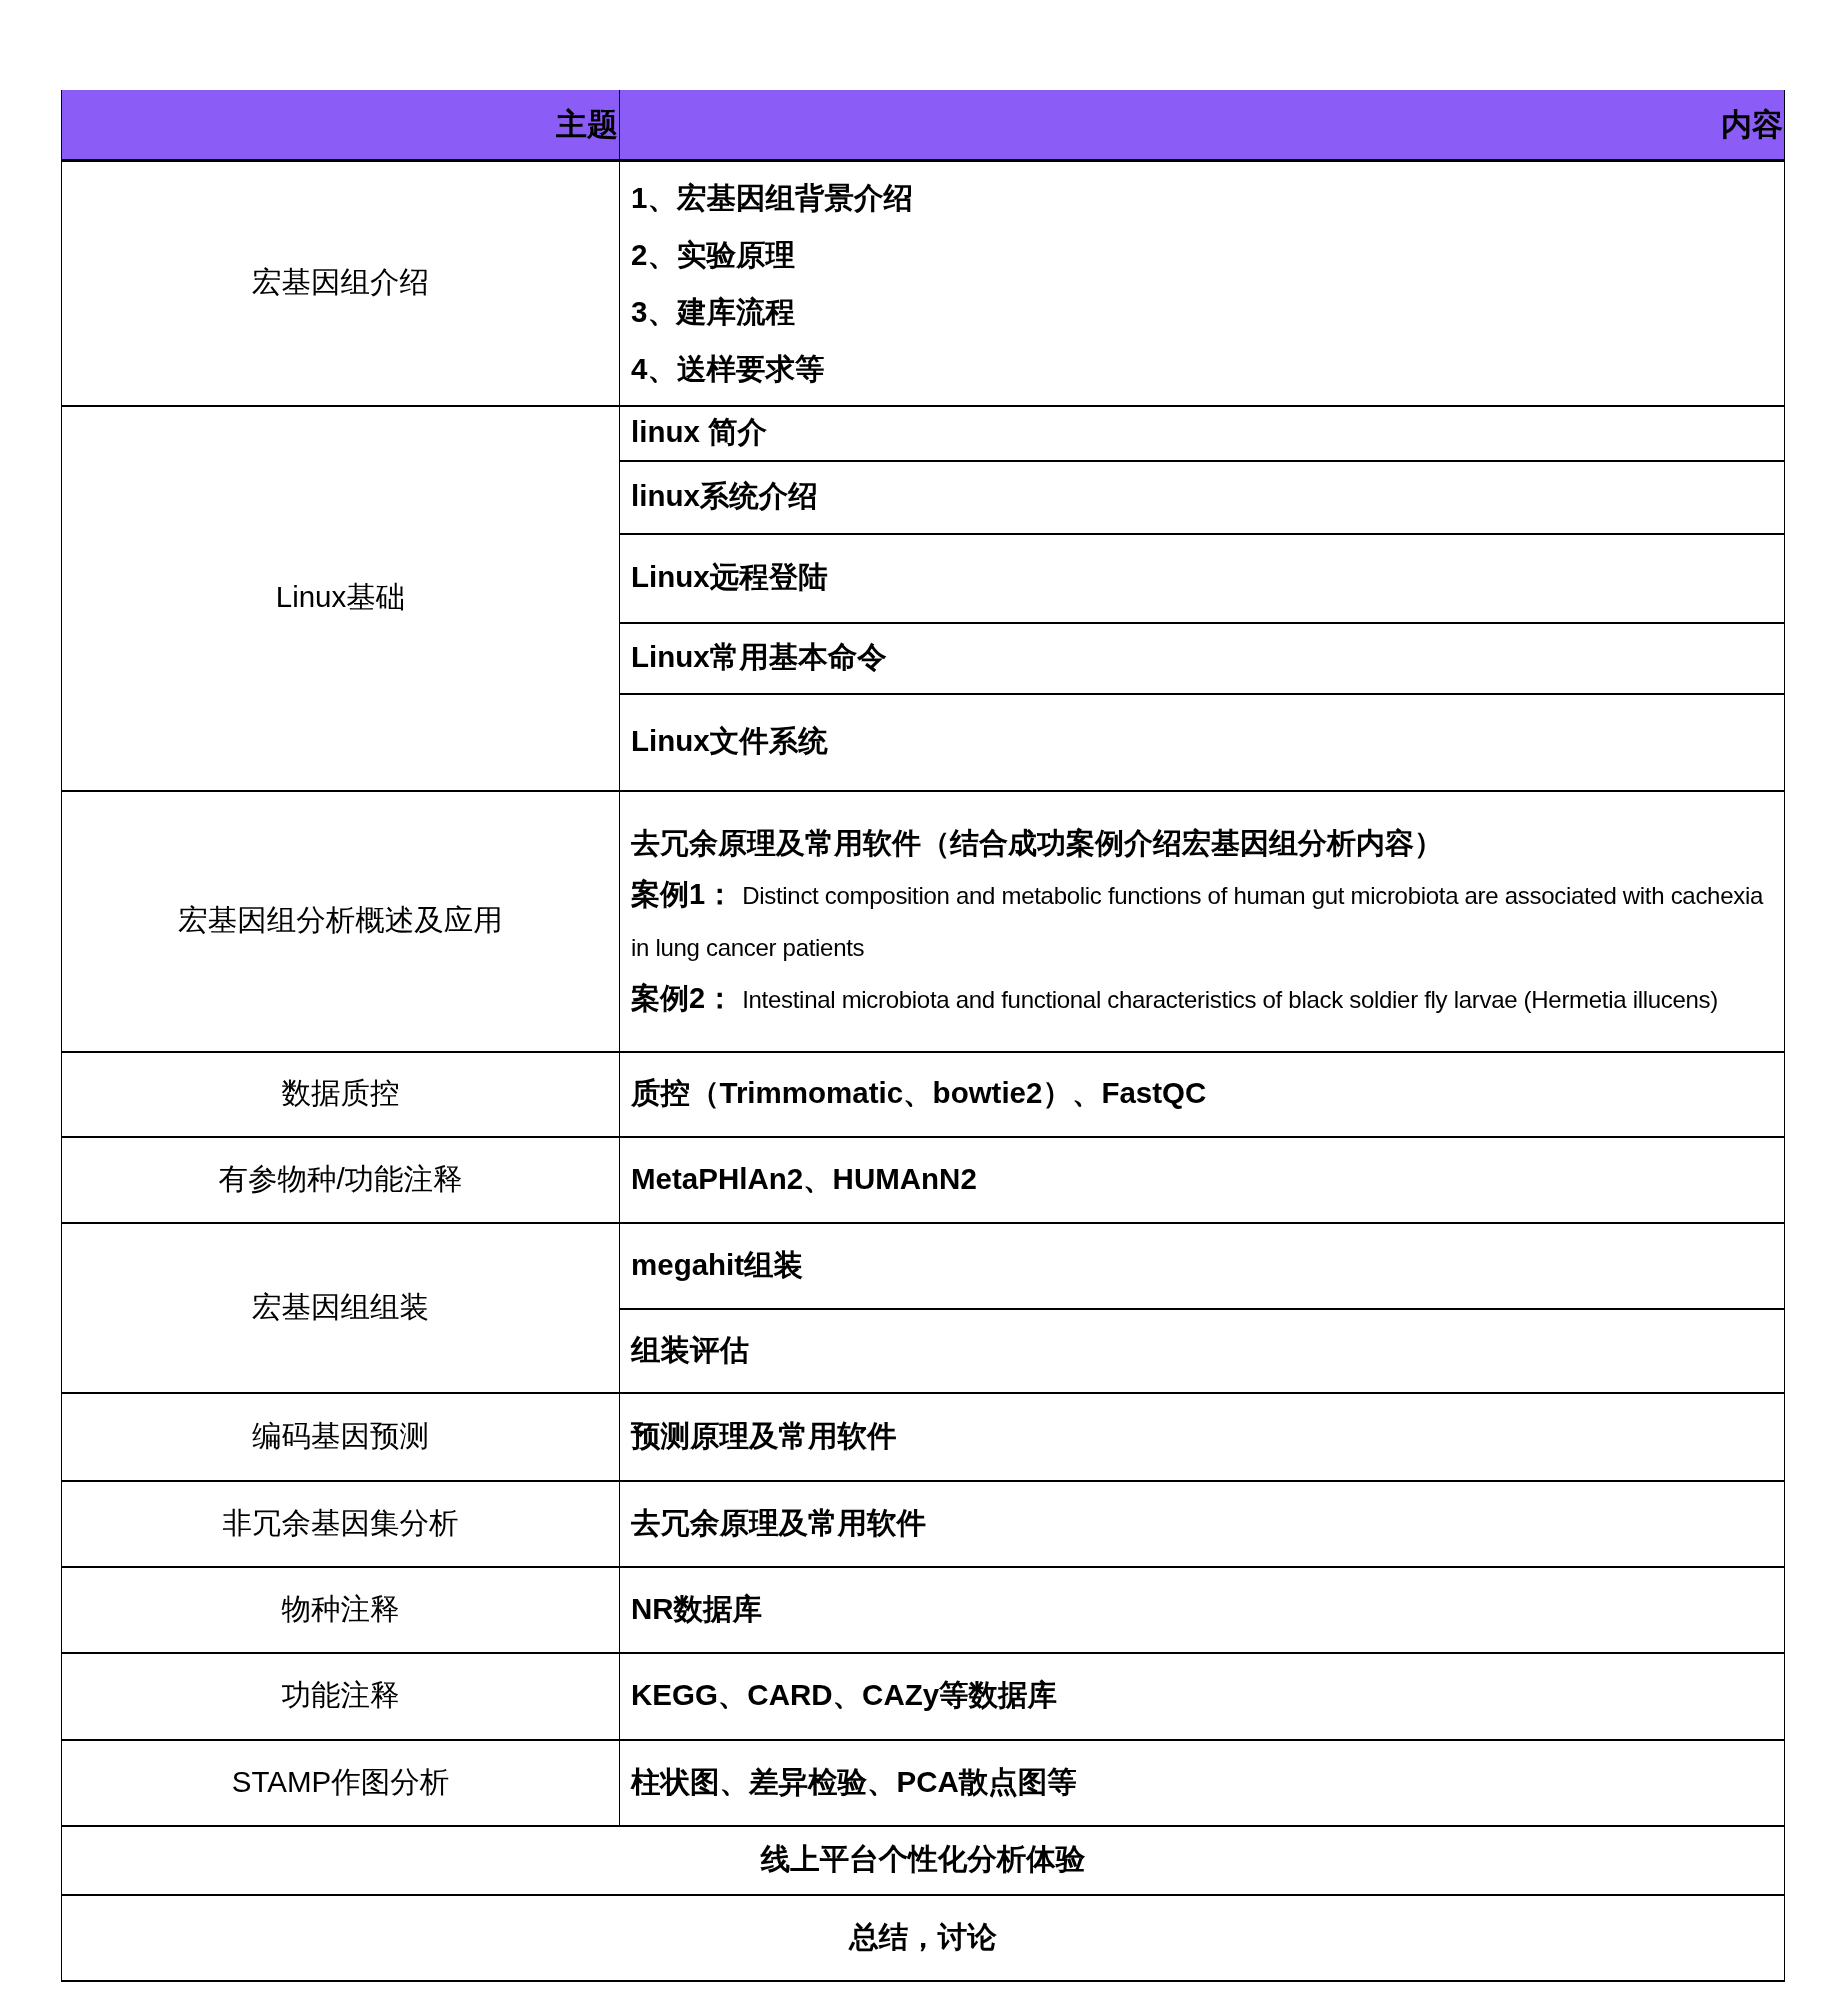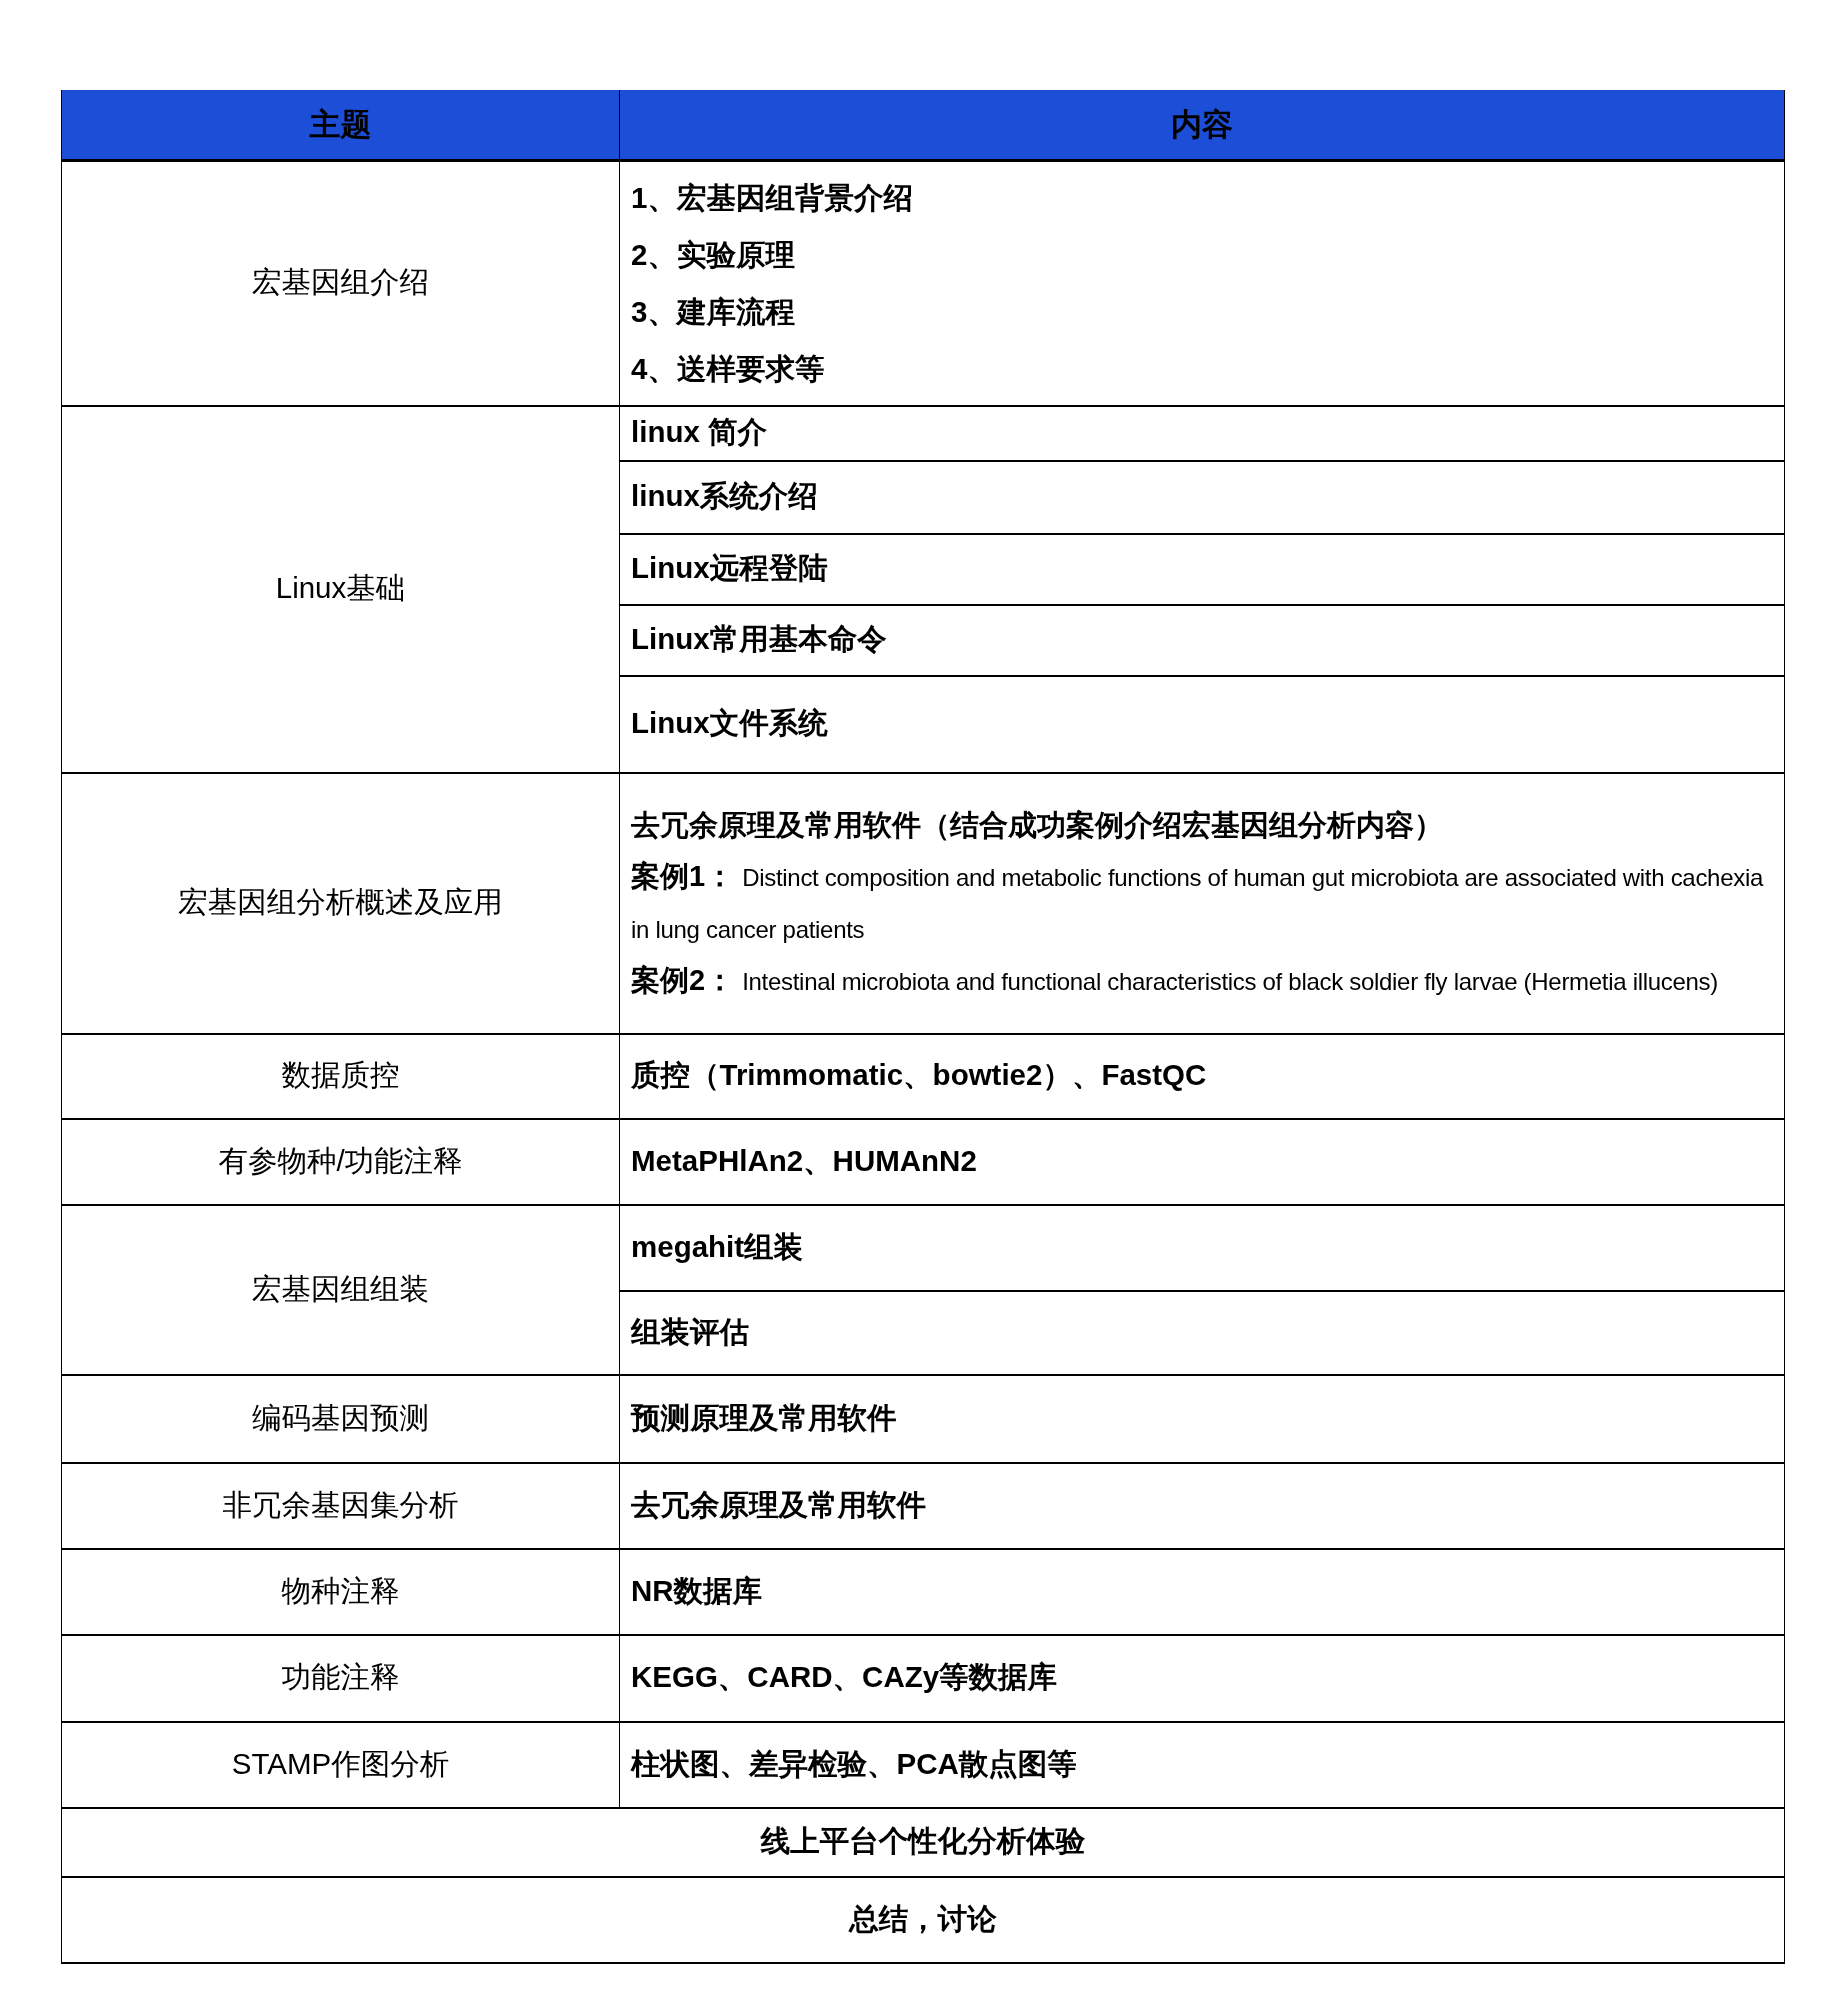--- a/index.html
+++ b/index.html
@@ -35,25 +35,25 @@
   }
   thead th {
     border-top: 0;           
     border-bottom-width: 3.7px;
   }
   tr.sub td {
     border-top-width: 1.8px;   
   }
 
   thead th {
-    background: #1d4ed8;
+    background: #8b5cf6;
     height: 67px;
     font-size: 31px;
     font-weight: 700;
-    text-align: center;
+    text-align: right;
     vertical-align: middle;
   }
 
   td.topic {
     text-align: center;
     vertical-align: middle;
     font-size: 29.5px;
     font-weight: 400;
     padding: 0 7.4px;
   }
@@ -112,21 +112,21 @@
         </td>
       </tr>
 
       <tr style="height:55px">
         <td class="topic" rowspan="5">Linux基础</td>
         <td class="content">linux 简介</td>
       </tr>
       <tr class="sub" style="height:73px">
         <td class="content">linux系统介绍</td>
       </tr>
-      <tr class="sub" style="height:71px">
+      <tr class="sub" style="height:89px">
         <td class="content">Linux远程登陆</td>
       </tr>
       <tr class="sub" style="height:71px">
         <td class="content">Linux常用基本命令</td>
       </tr>
       <tr class="sub" style="height:97px">
         <td class="content">Linux文件系统</td>
       </tr>
 
       <tr style="height:261px">

